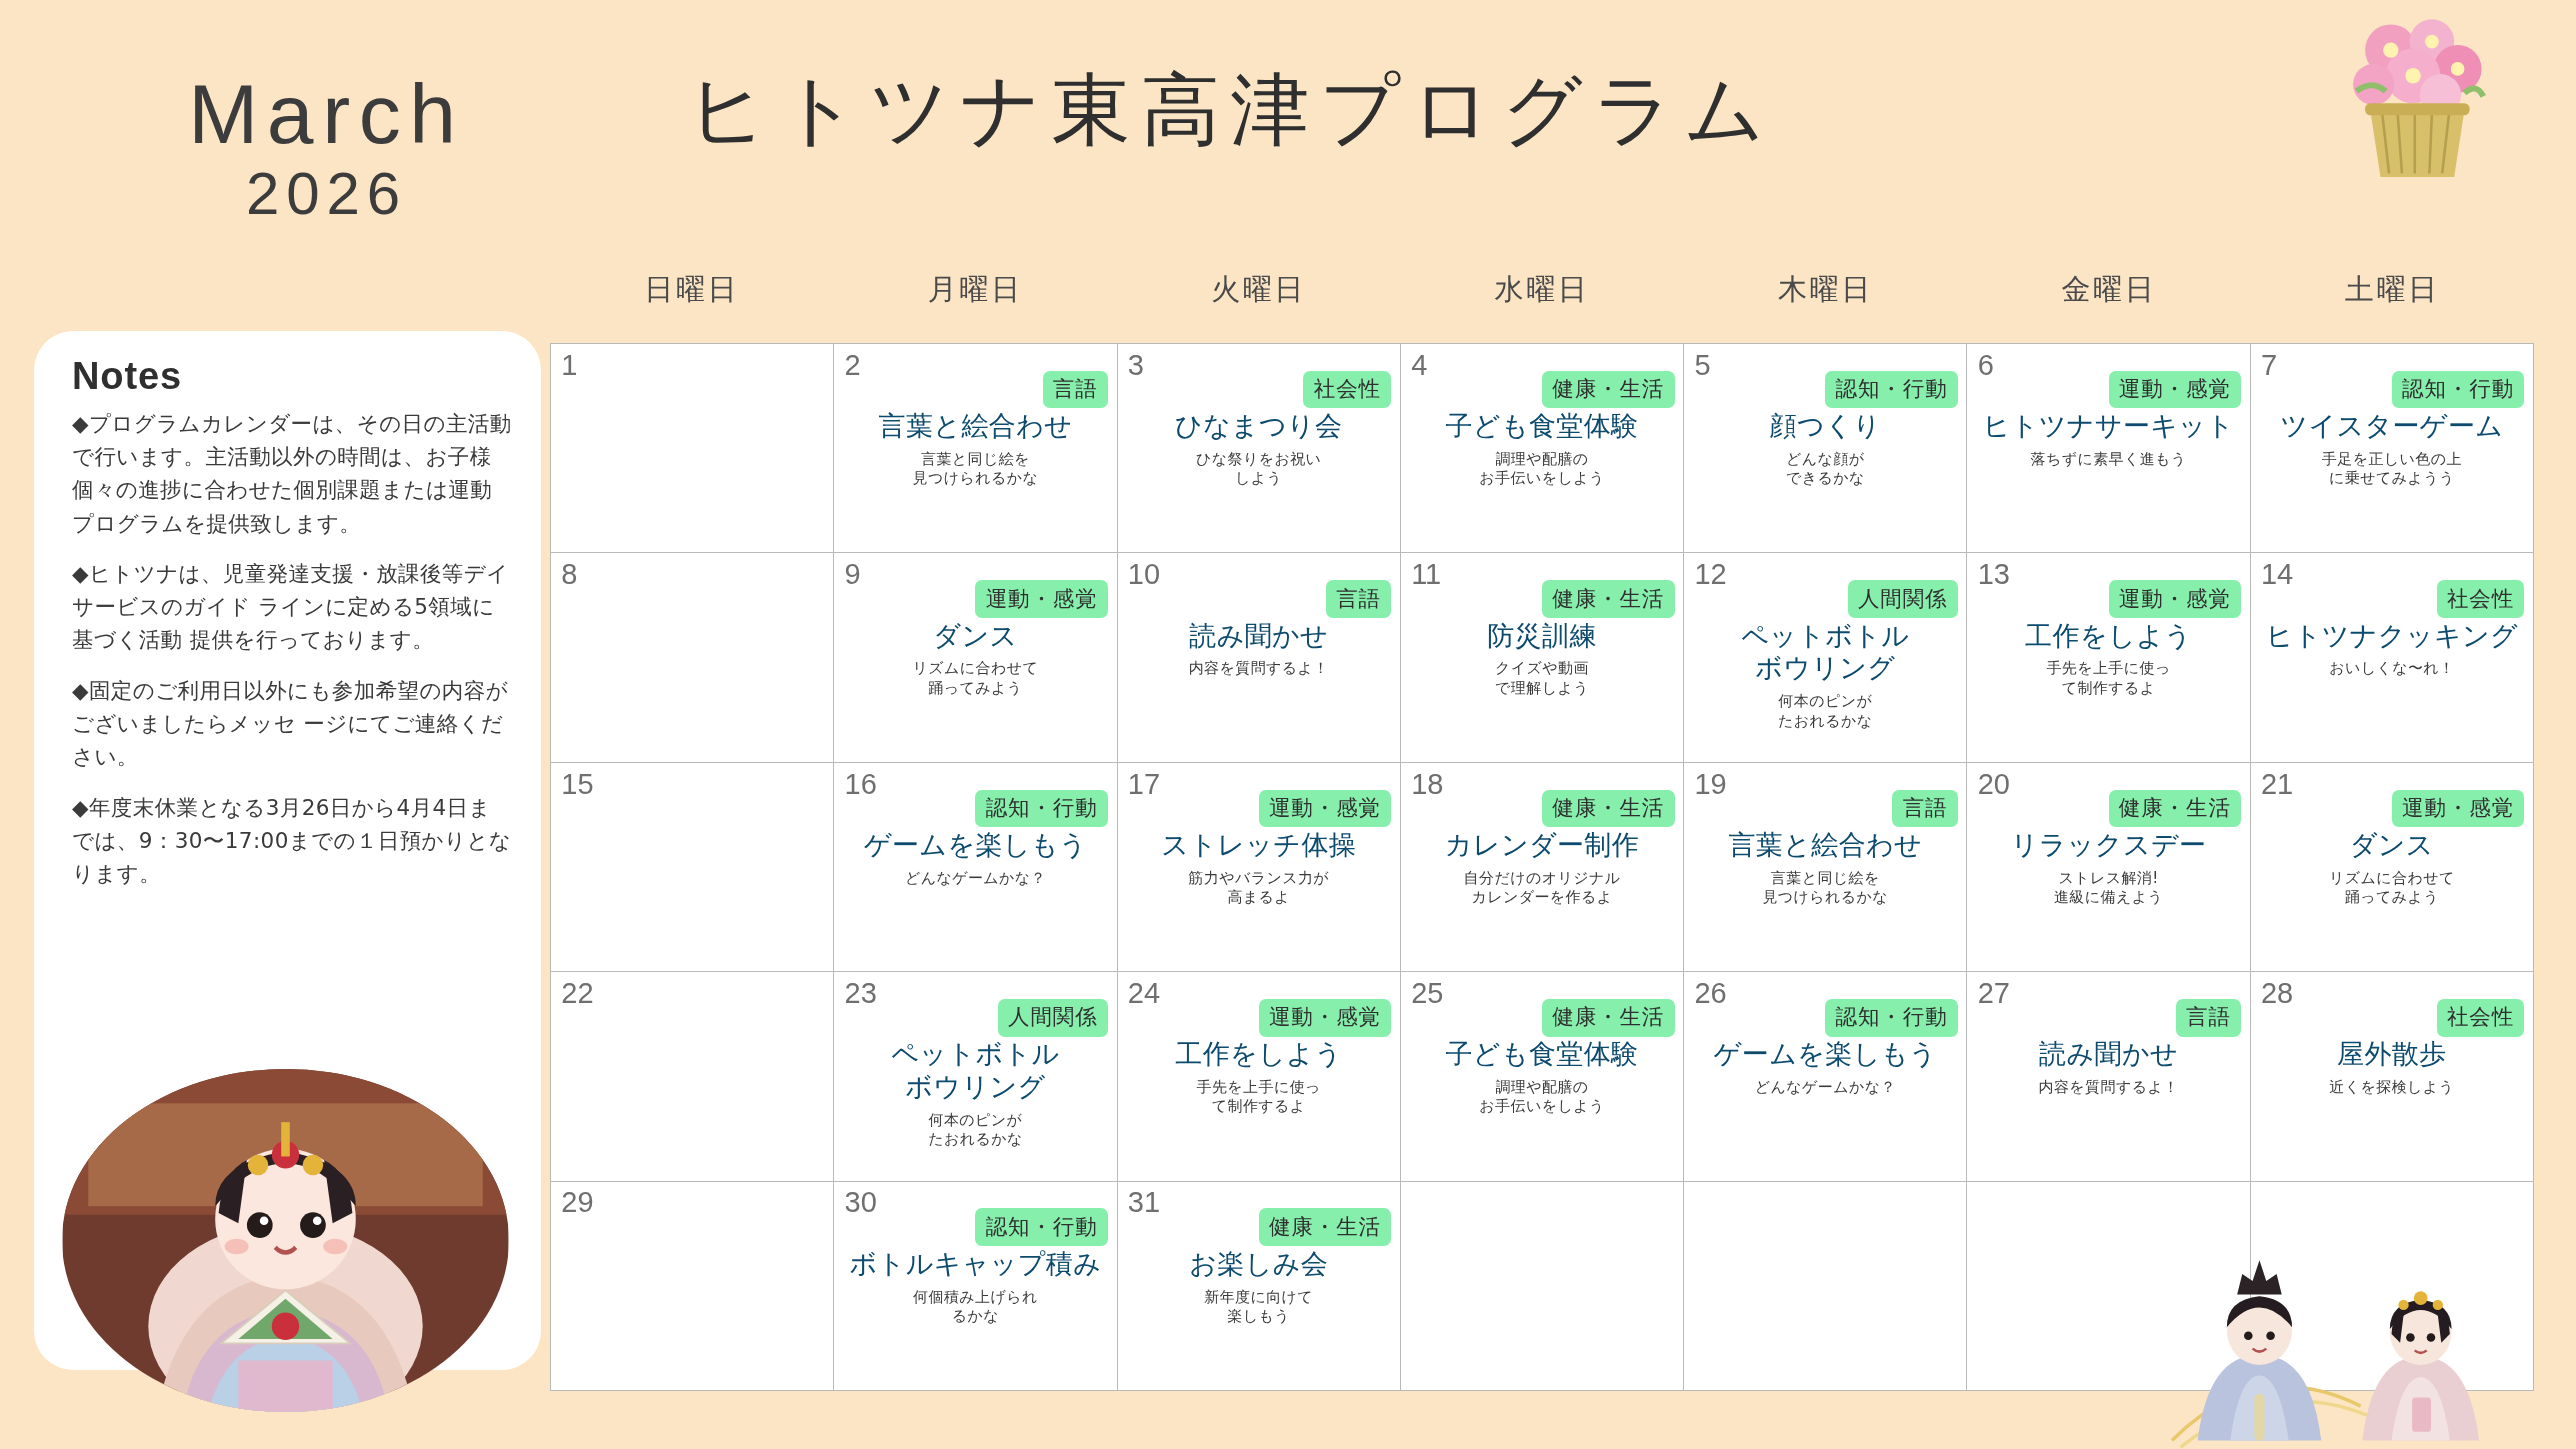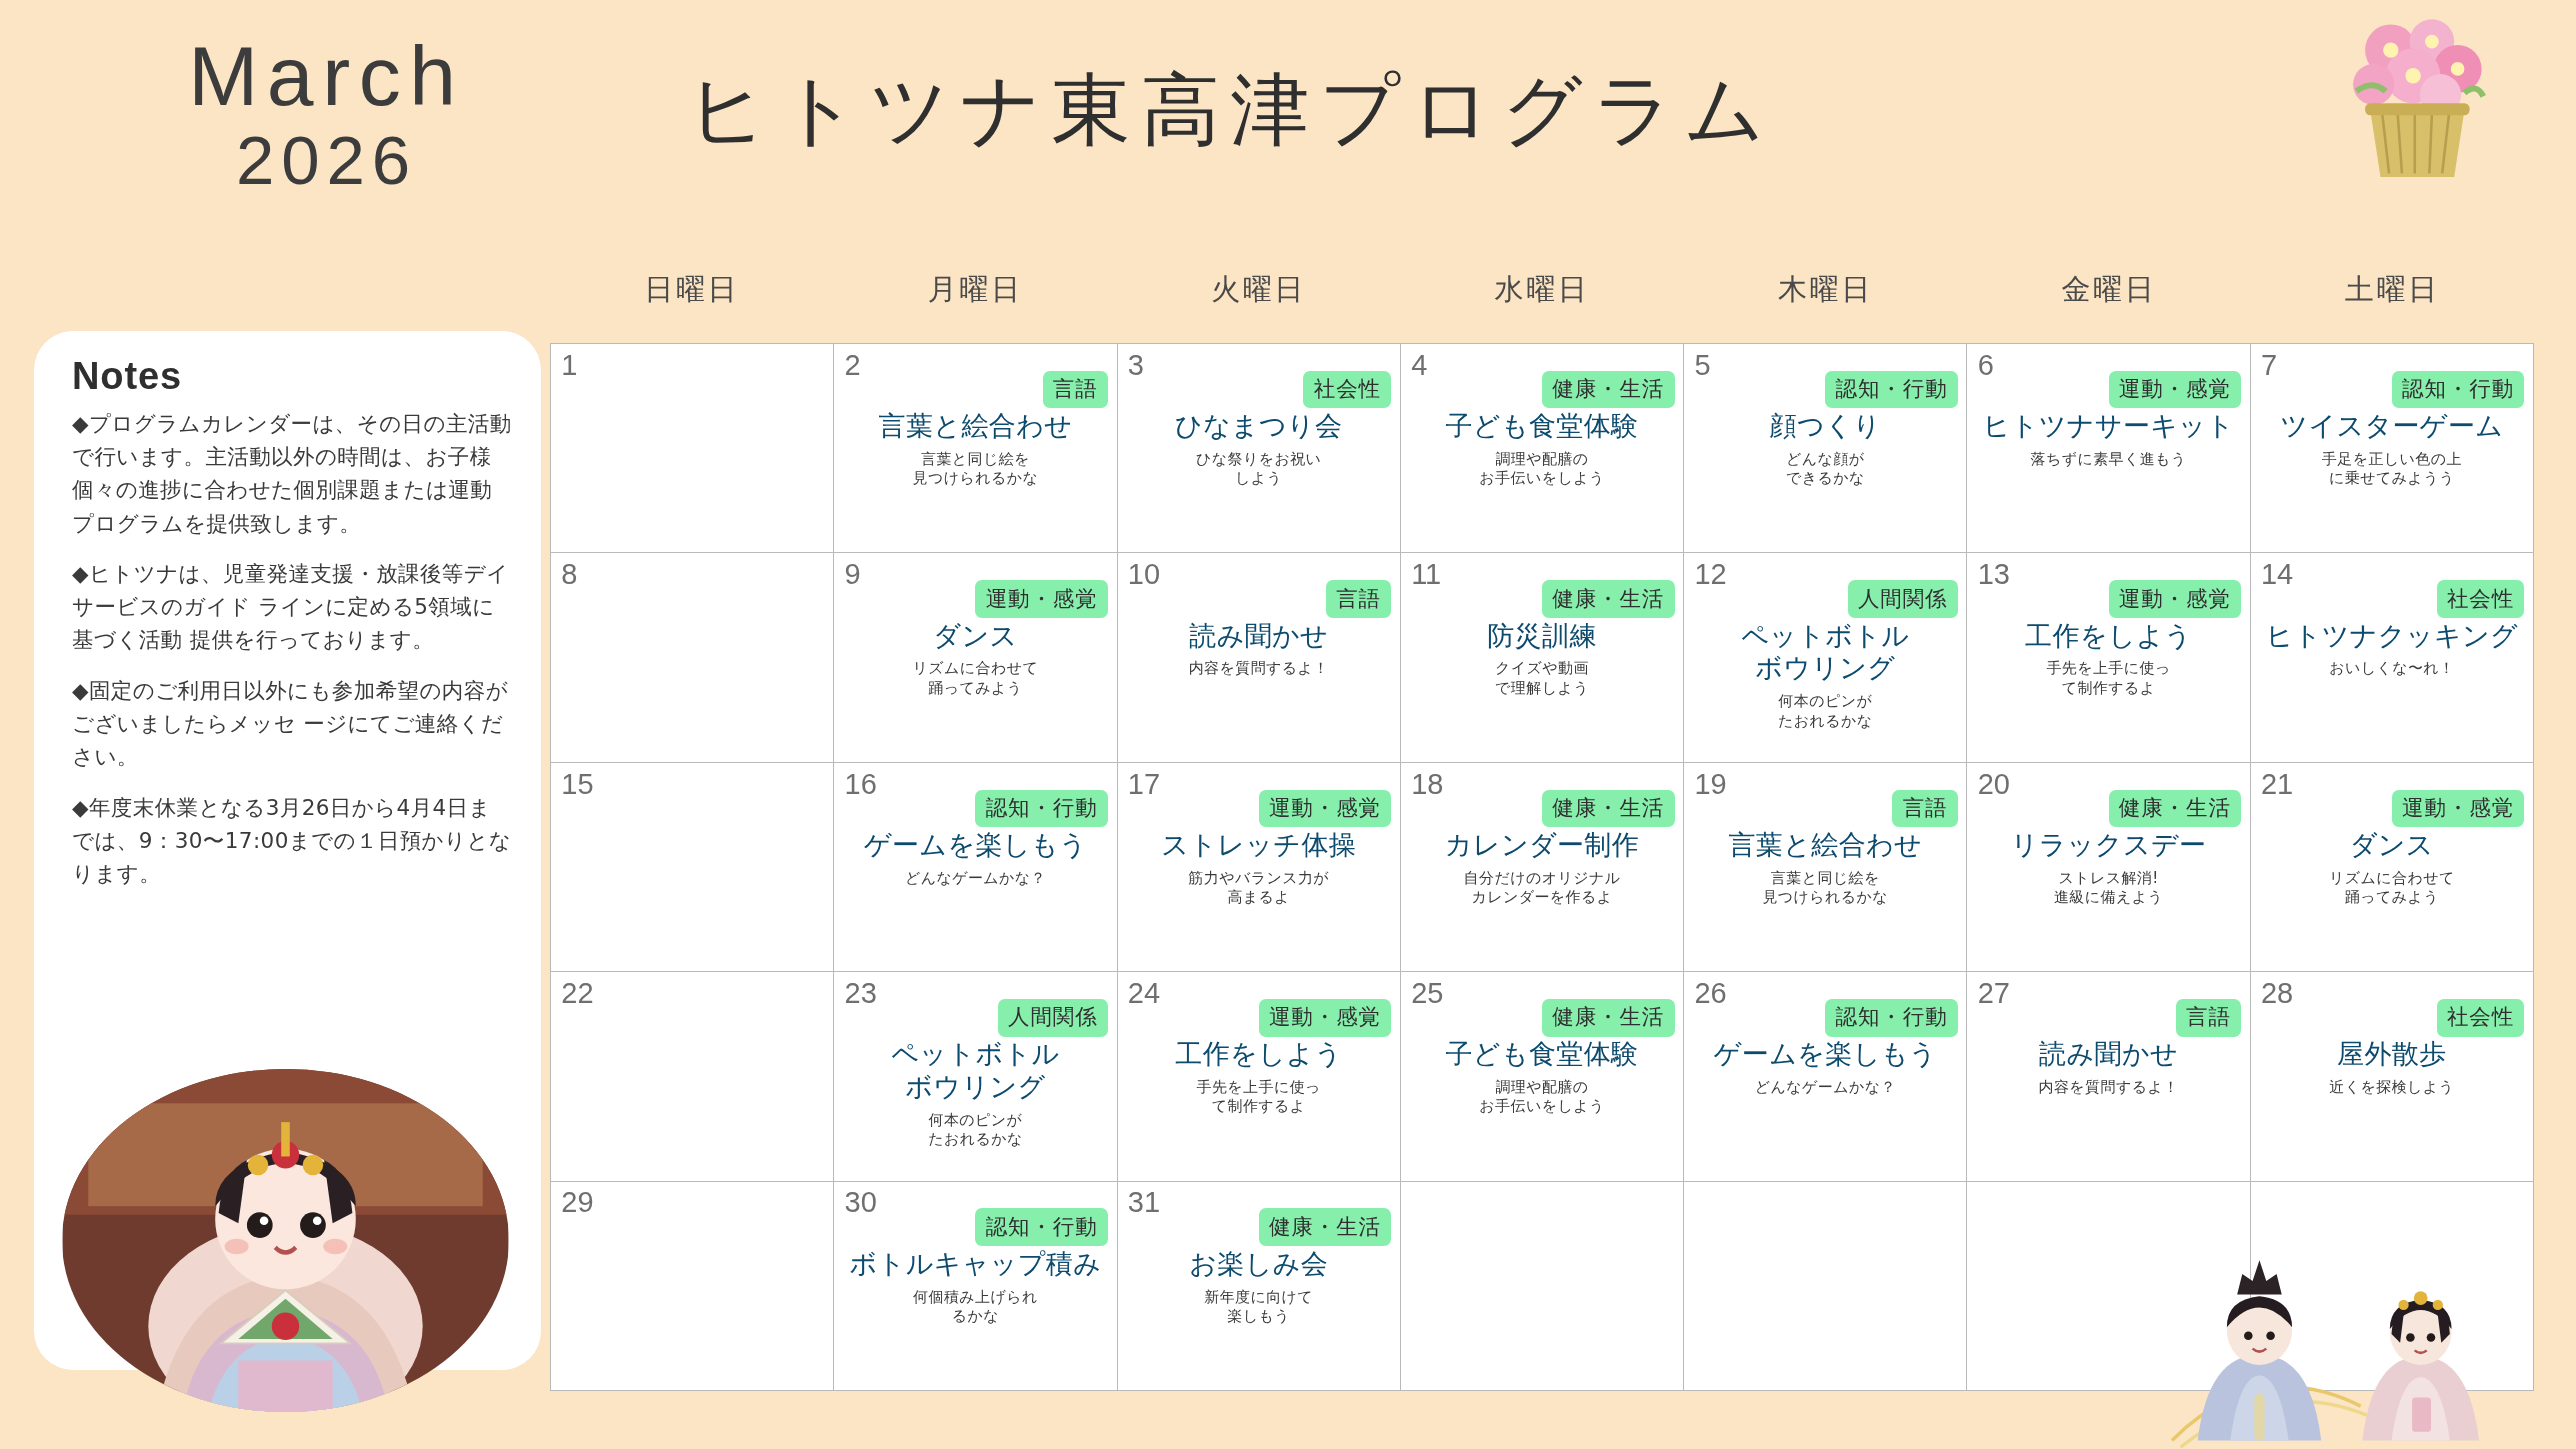--- a/index.html
+++ b/index.html
@@ -9,22 +9,22 @@
     font-family: "Liberation Sans", sans-serif;
     overflow: hidden;
   }
   .page { position: relative; width: 2576px; height: 1449px; background: #fbe5c4; }
 
   
   .month-block {
     position: absolute; left: 103px; top: 34px; width: 447px;
     text-align: center; color: #3c3c3c;
   }
-  .month-name { font-size: 84px; letter-spacing: 8.6px; line-height: 1.0; font-weight: 400; }
-  .month-year { font-size: 69px; letter-spacing: 6.9px; line-height: 1.25; font-weight: 400; }
+  .month-name { font-size: 84px; letter-spacing: 8.6px; line-height: 1.0; font-weight: 400; margin-top: 38px; }
+  .month-year { font-size: 60px; letter-spacing: 6.9px; line-height: 1.25; font-weight: 400; }
 
   .main-title {
     position: absolute; left: 687px; top: 58px; width: 1631px;
     text-align: left;
     font-size: 79px; letter-spacing: 10.3px; color: #2f2f2f; font-weight: 400;
     font-family: "DejaVu Sans", "Liberation Sans", sans-serif;
   }
 
   
   .flower { position: absolute; right: 67px; top: 8.6px; width: 197px; height: 197px; }

